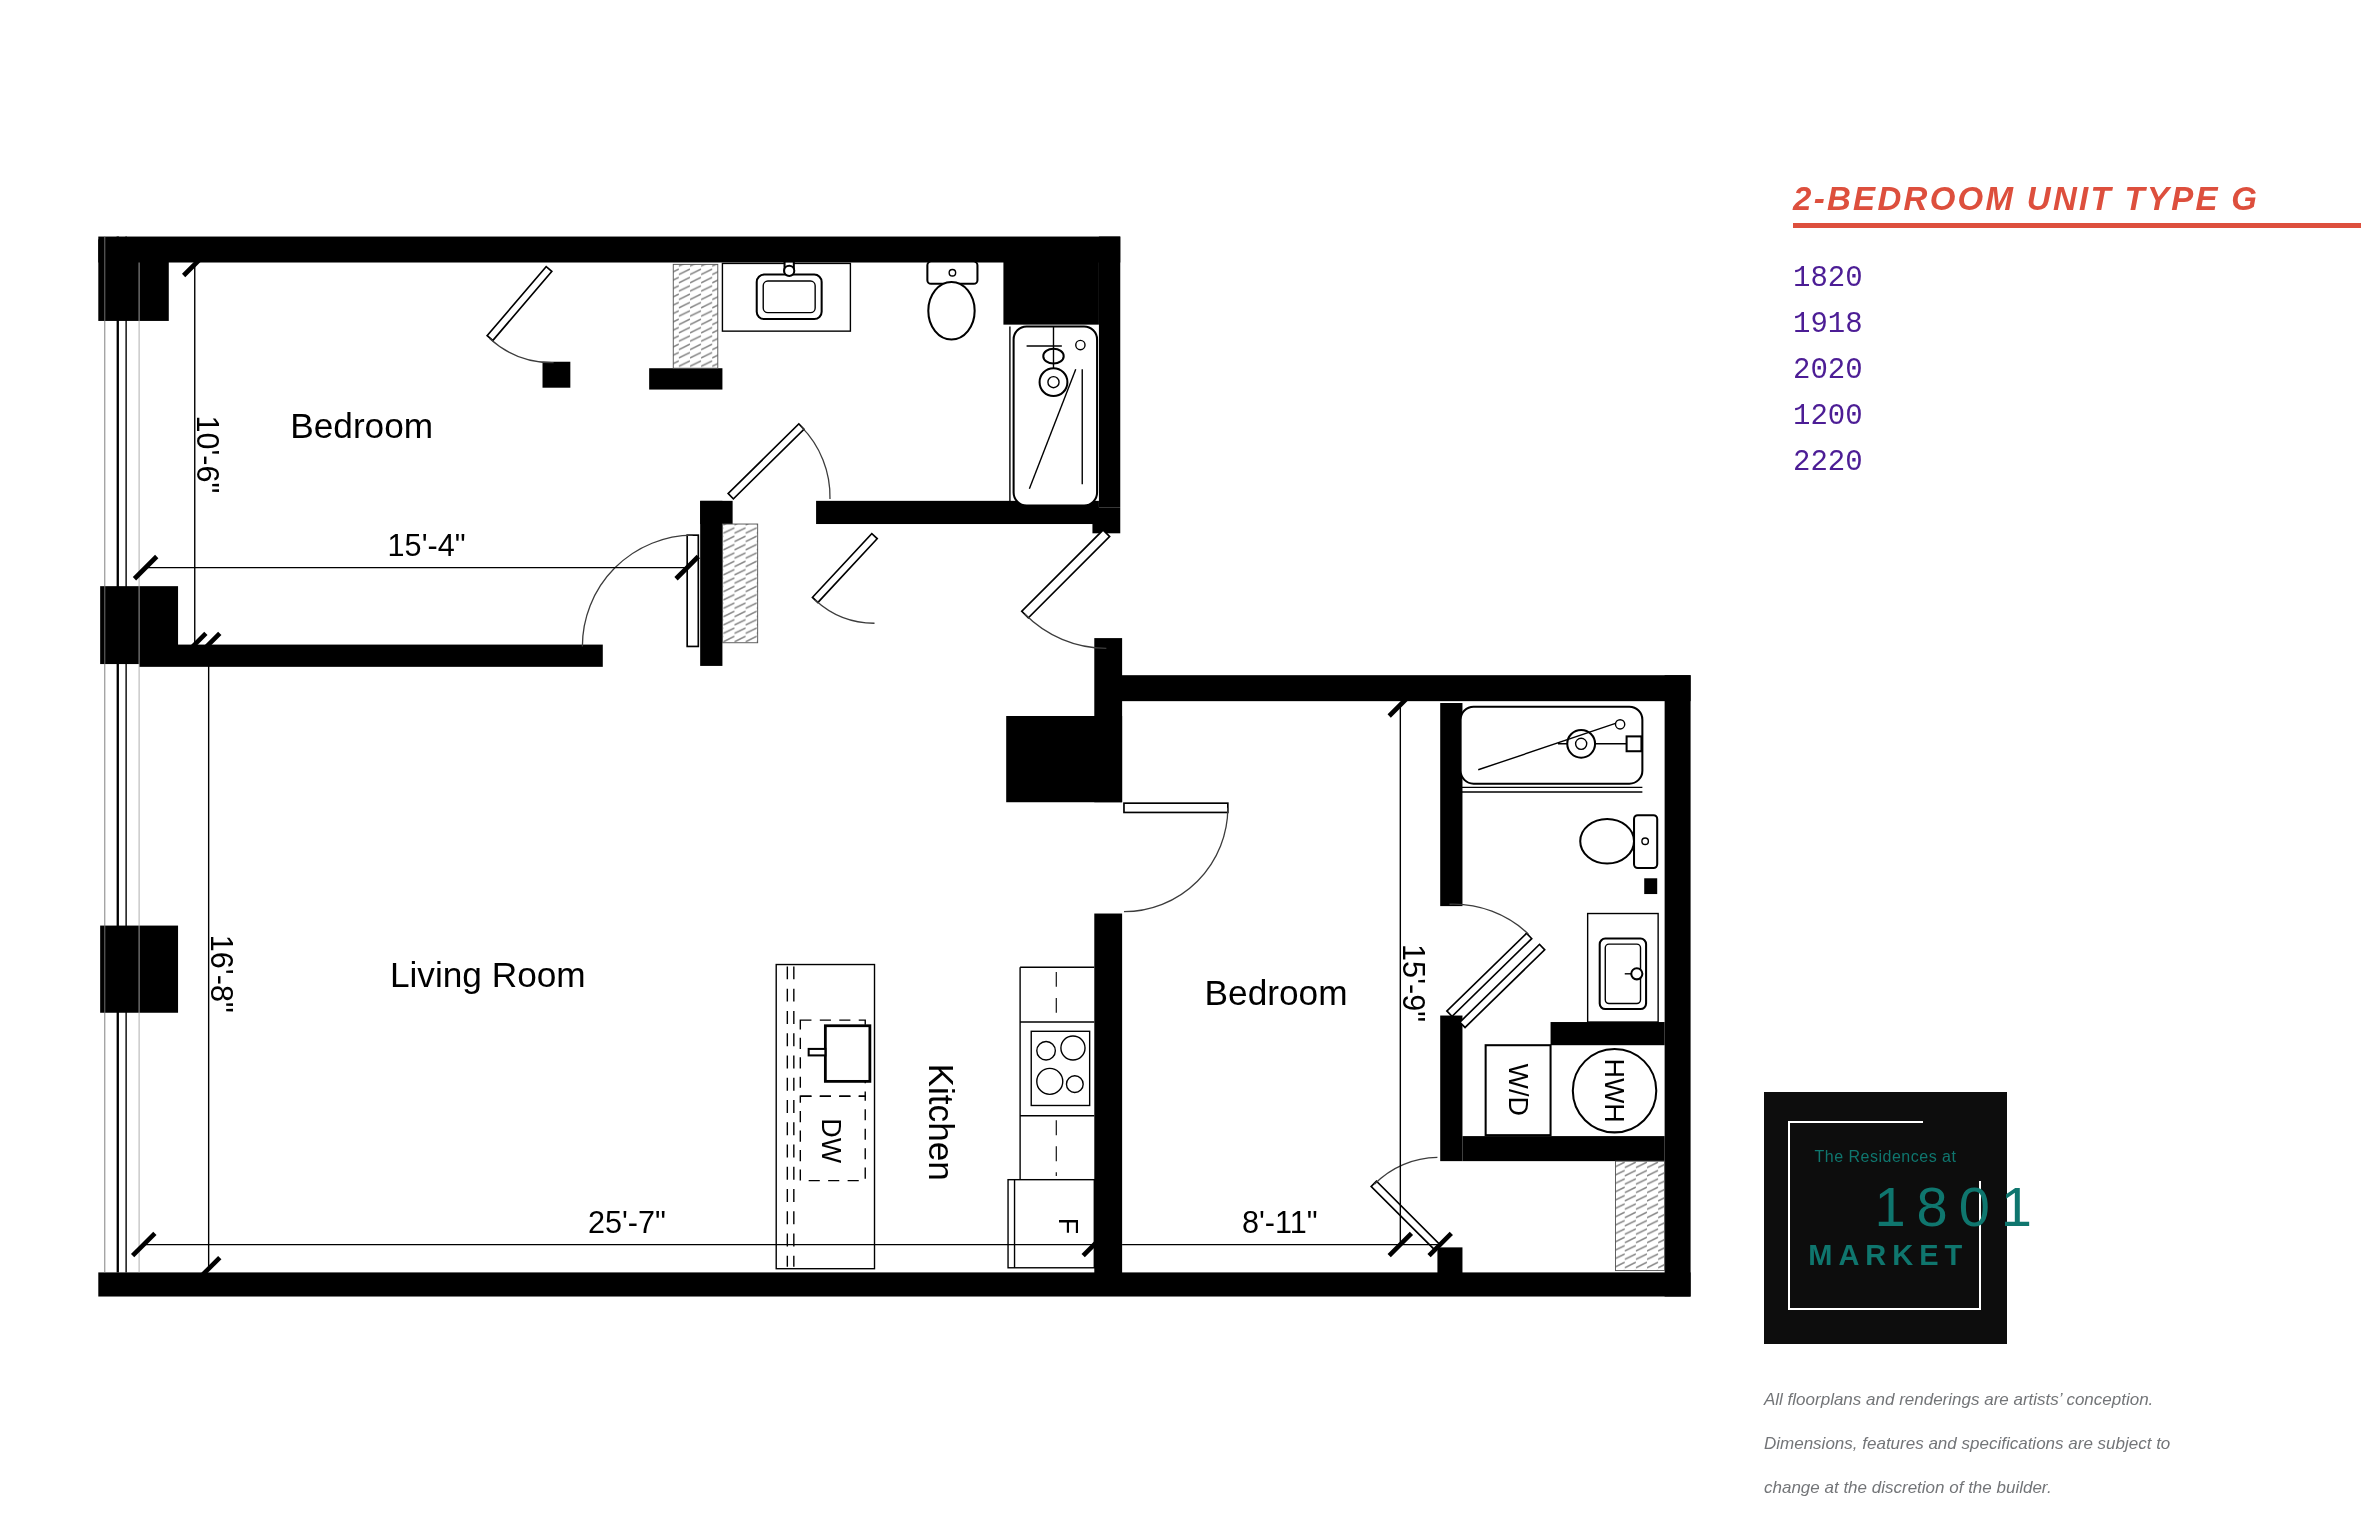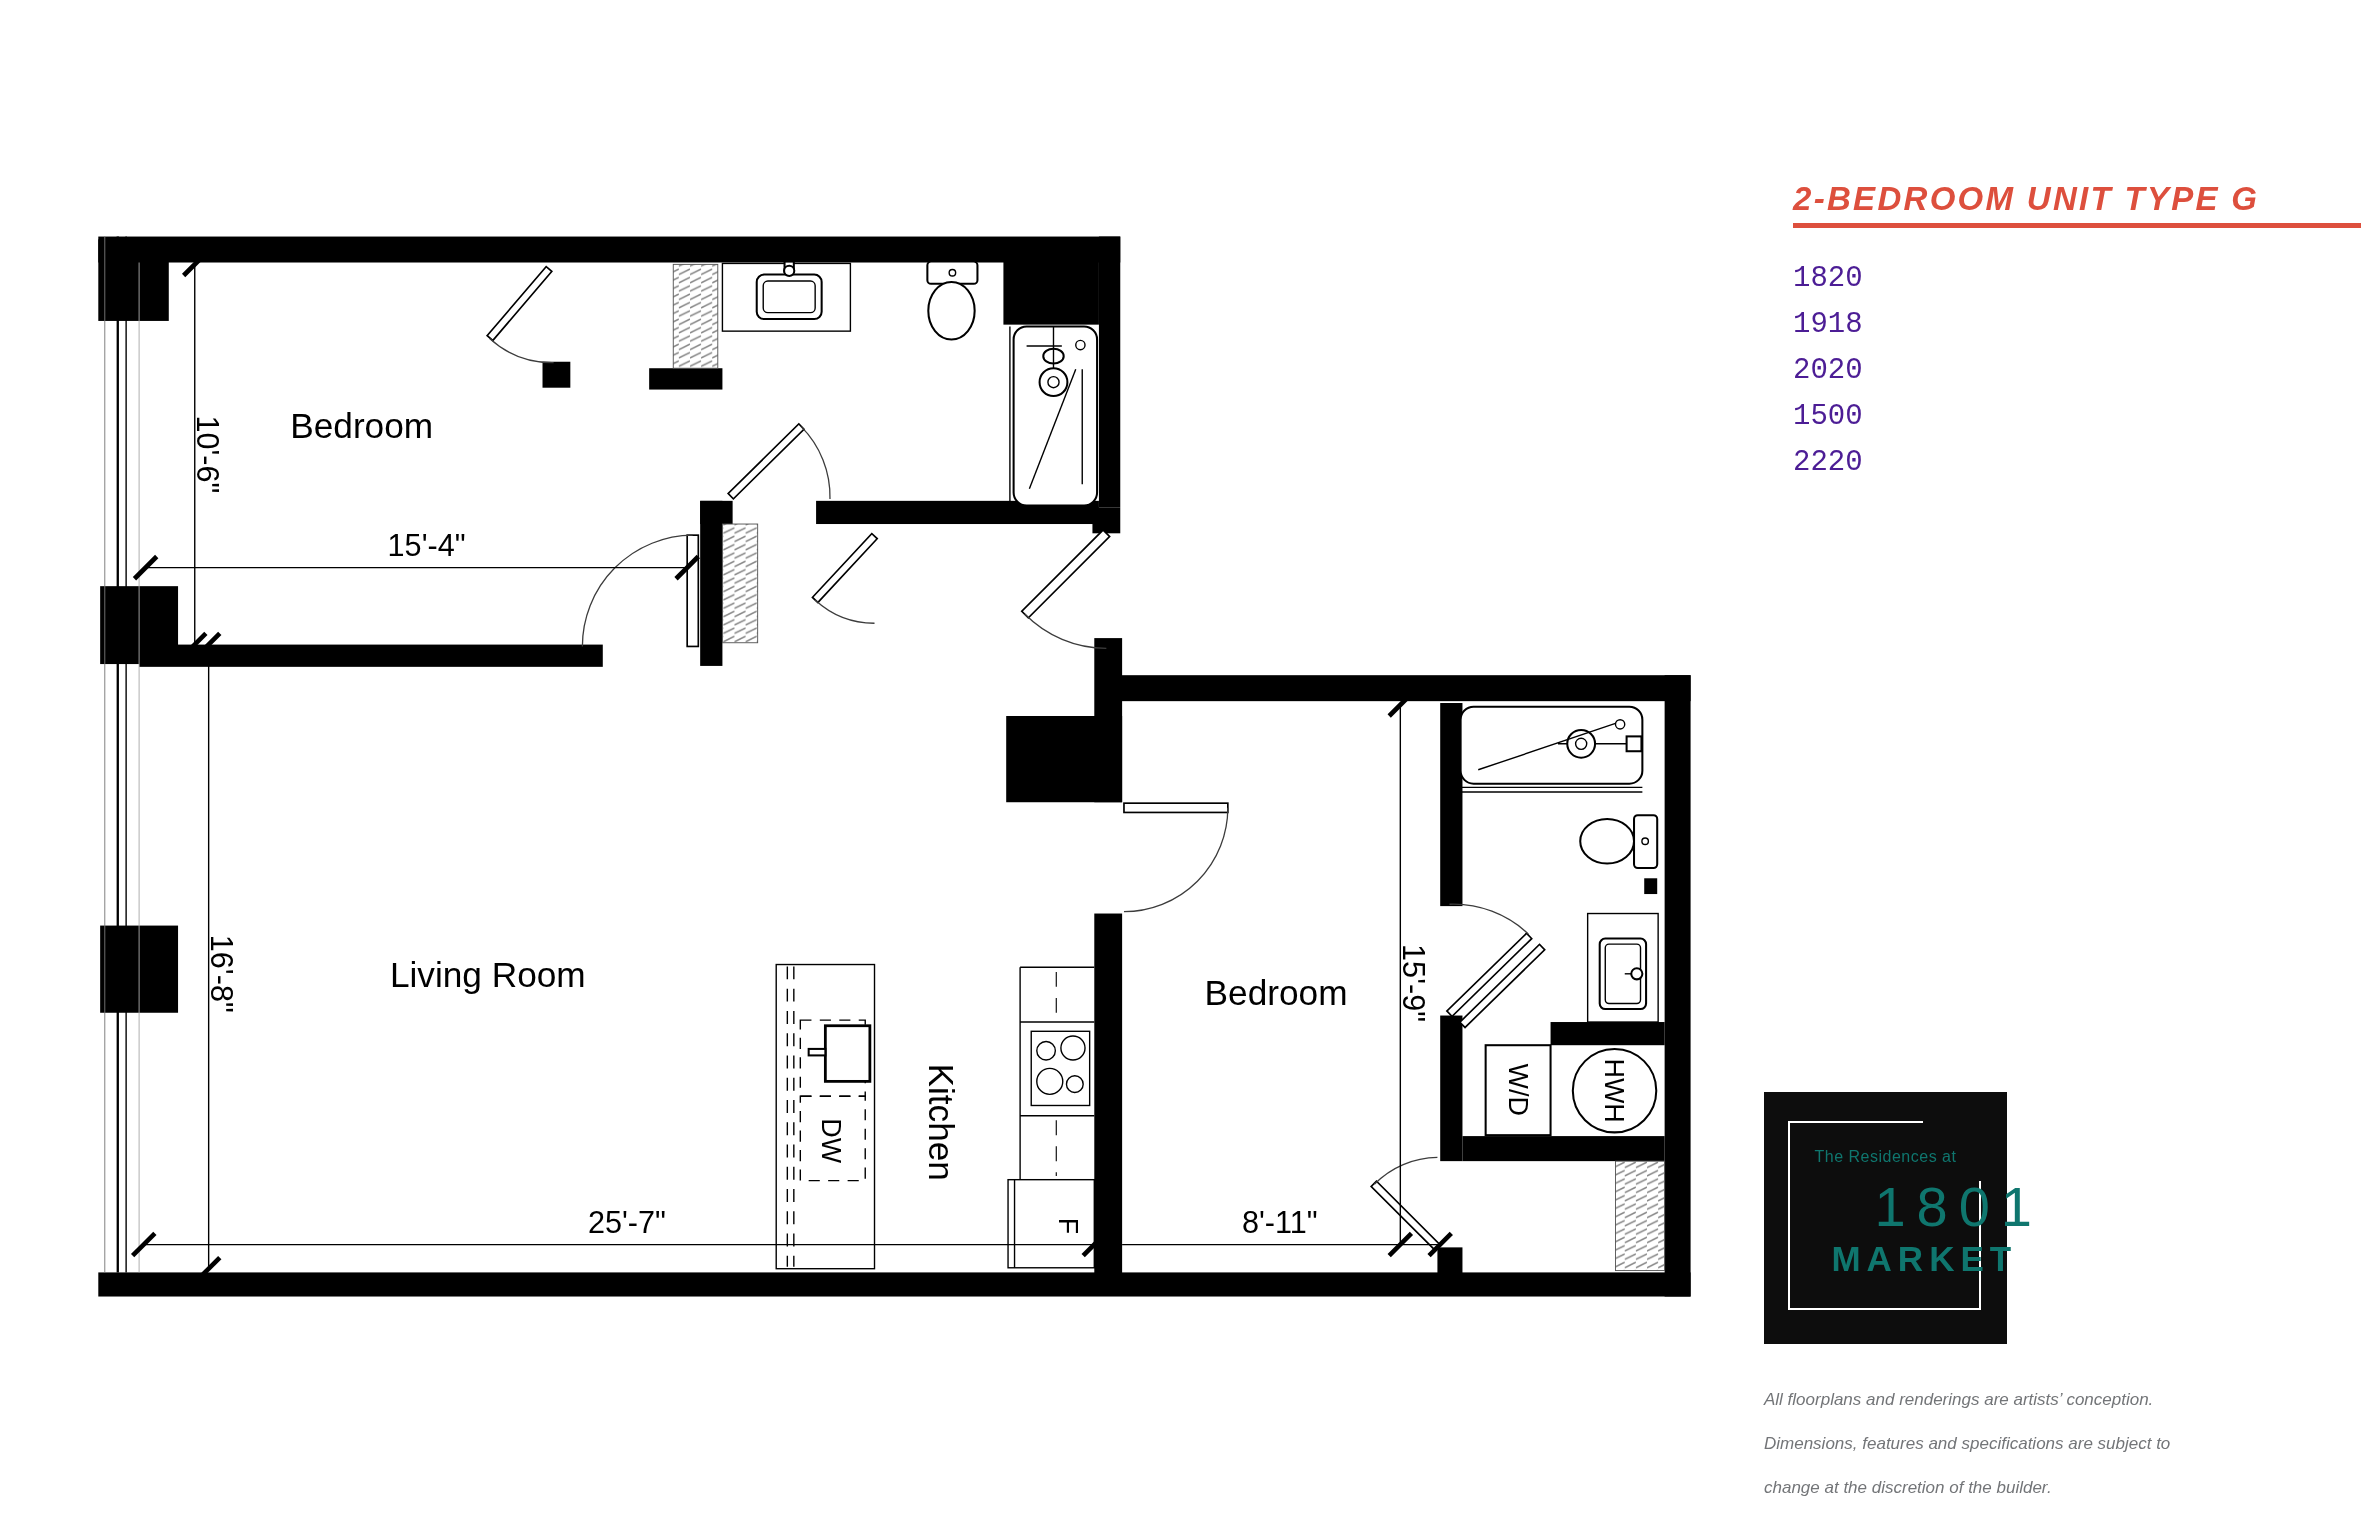--- a/index.html
+++ b/index.html
@@ -10,21 +10,21 @@
   .title-underline{position:absolute;left:1793px;top:223px;width:568px;height:4.6px;background:#DD4F3D;}
   .unit-list{position:absolute;left:1793px;top:256px;font-family:Liberation Mono, monospace;font-size:29px;color:#4c1d95;line-height:46px;}
   .logo{position:absolute;left:1764px;top:1092px;width:243px;height:252px;background:#0d0d0d;color:#0f766e;}
   .logo .fr{position:absolute;background:#fff;}
   .fr-top{left:24px;top:29px;width:135px;height:1.9px;}
   .fr-left{left:24px;top:29px;width:1.9px;height:189px;}
   .fr-bottom{left:24px;top:216px;width:193px;height:1.9px;}
   .fr-right{left:215px;top:89px;width:1.9px;height:129px;}
   .logo-tagline{position:absolute;left:0;top:56px;width:243px;text-align:center;font-size:16px;letter-spacing:0.5px;}
   .logo-number{position:absolute;left:0;top:82px;width:279px;text-align:right;font-size:56px;letter-spacing:11px;font-weight:400;text-indent:11px;}
-  .logo-name{position:absolute;left:0;top:147px;width:243px;text-align:center;font-size:35px;font-weight:bold;letter-spacing:6px;text-indent:5.6px;margin-left:36px;}
+  .logo-name{position:absolute;left:0;top:147px;width:243px;text-align:center;font-size:29px;font-weight:bold;letter-spacing:6px;text-indent:5.6px;}
   .disclaimer{position:absolute;left:1764px;top:1378px;font-size:17px;font-style:italic;color:#737578;line-height:44px;white-space:nowrap;}
   
   .wall{fill:#000;stroke:none;}
   .fix{fill:#fff;stroke:#000;stroke-width:2.2;}
   .thin{fill:none;stroke:#000;stroke-width:1.5;}
   .arc{fill:none;stroke:#3c3c3c;stroke-width:1.4;}
   .leaf{fill:#fff;stroke:#000;stroke-width:1.8;}
   .dim{stroke:#000;stroke-width:1.5;}
   .tick{stroke:#000;stroke-width:5;}
   .roomlabel{font-family:"Liberation Sans",sans-serif;font-size:38px;fill:#000;}
@@ -216,21 +216,21 @@
     </g>
   </svg>
 
   <div class="panel-title" style="color: rgb(221, 79, 61); font-style: italic;">2-BEDROOM UNIT TYPE G</div>
   <div class="title-underline" style="background-color: rgb(221, 79, 61);"></div>
 
   <div class="unit-list">
     <div>1820</div>
     <div>1918</div>
     <div>2020</div>
-    <div>1500</div>
+    <div>1200</div>
     <div>2220</div>
   </div>
 
   <div class="logo">
     <div class="fr fr-top"></div>
     <div class="fr fr-left"></div>
     <div class="fr fr-bottom"></div>
     <div class="fr fr-right"></div>
     <div class="logo-tagline">The Residences at</div>
     <div class="logo-number">1801</div>

